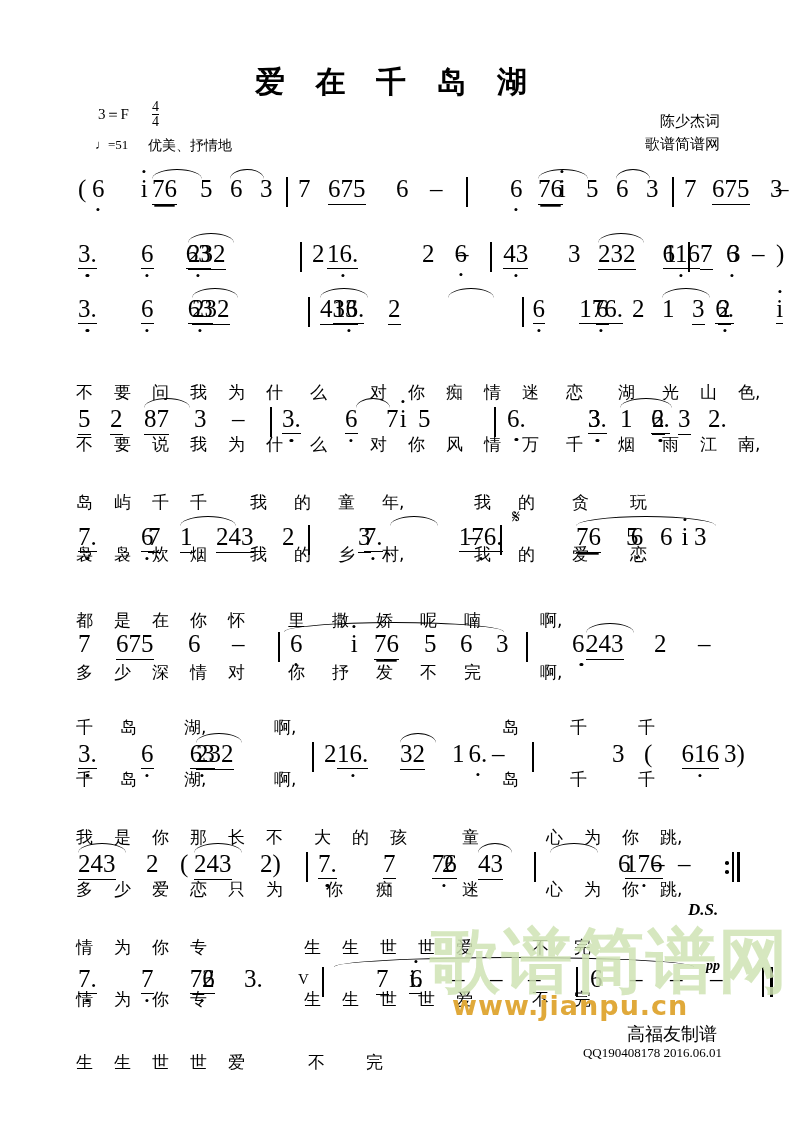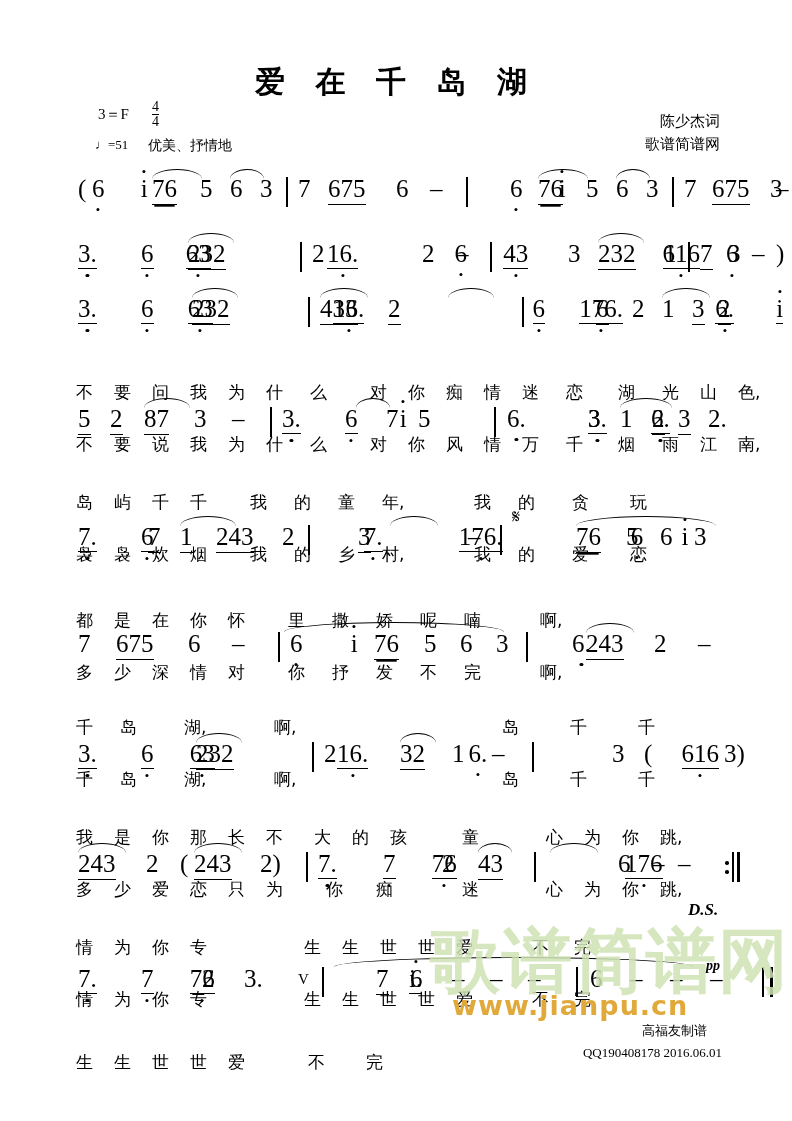--- a/index.html
+++ b/index.html
@@ -190,23 +190,23 @@
     top: 990px;
     font-family: "DejaVu Sans", sans-serif;
     font-size: 27px;
     font-weight: bold;
     color: #e0a93a;
     letter-spacing: 1px;
     pointer-events: none;
   }
   .footer1 {
     position: absolute;
-    right: 85px;
+    right: 75px;
     top: 1022px;
-    font-size: 13px;
+    font-size: 18px;
     font-family: Liberation Mono, monospace;
   }
   .footer2 {
     position: absolute;
     right: 70px;
     top: 1045px;
     font-size: 13px;
     font-family: "Liberation Serif", serif;
   }
 </style>

